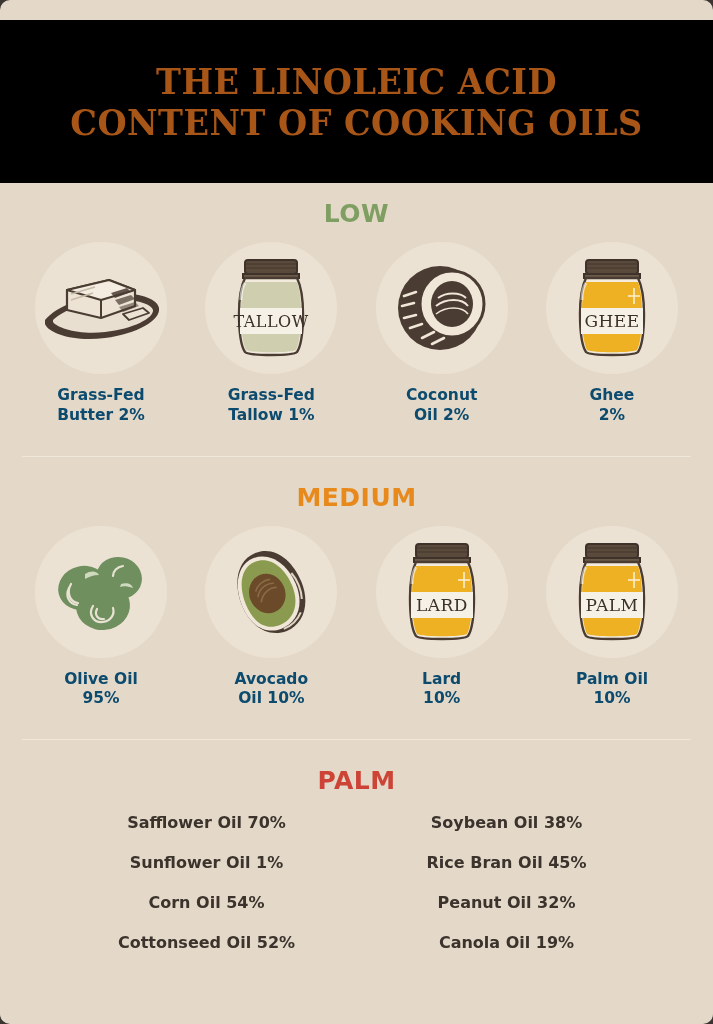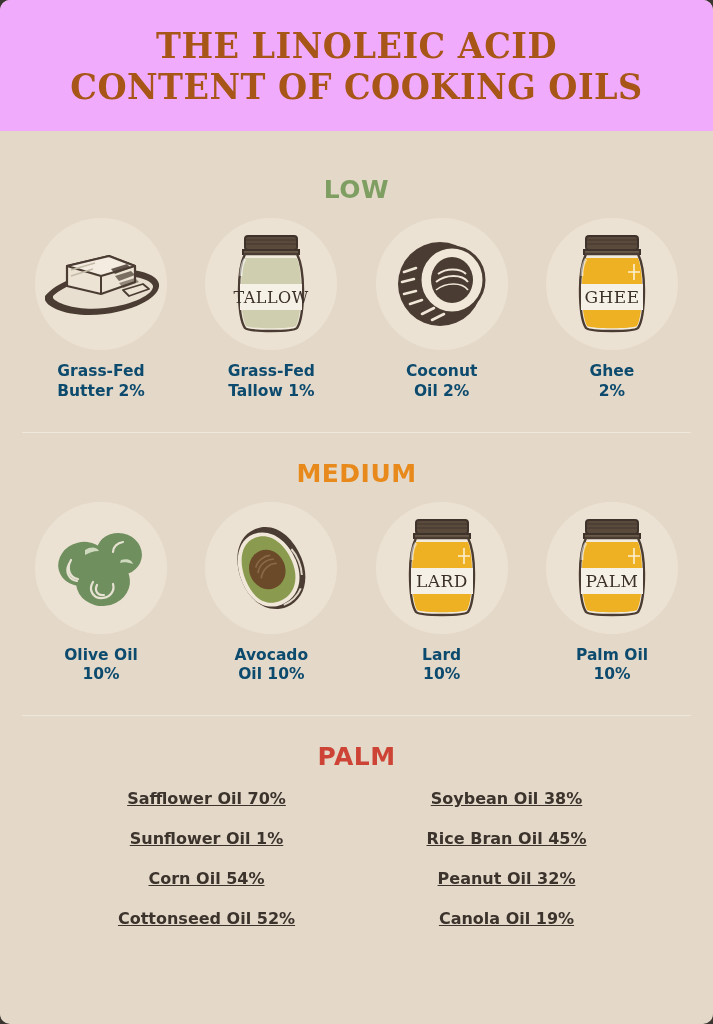--- a/index.html
+++ b/index.html
@@ -16,27 +16,28 @@
   #infographic {
     position: relative;
     width: 713px;
     height: 1024px;
     background: #e4d9c9;
     border-radius: 10px;
     overflow: hidden;
     box-sizing: border-box;
   }
   .header-band {
-    background: #f0abfc;
-    height: 131px;
+    background: #000000;
+    height: 163px;
     display: flex;
     align-items: center;
     justify-content: center;
     padding: 0 40px;
     box-sizing: border-box;
+    margin-top: 20px;
   }
   .title {
     margin: 0;
     text-align: center;
     color: #a85518;
     font-family: "DejaVu Serif", serif;
     font-weight: bold;
     font-size: 36px;
     line-height: 1.12;
     letter-spacing: 0.5px;
@@ -44,21 +45,21 @@
     text-transform: uppercase;
   }
   .section-title {
     text-align: center;
     font-family: "DejaVu Sans", sans-serif;
     font-weight: bold;
     font-size: 25px;
     letter-spacing: 0.5px;
     margin: 0;
   }
-  .title-low { color: #7e9e62; padding-top: 44px; }
+  .title-low { color: #7e9e62; padding-top: 16px; }
   .title-medium { color: #e8891b; padding-top: 26px; }
   .title-high { color: #cd4436; padding-top: 26px; }
 
   .icon-row {
     display: flex;
     justify-content: space-between;
     padding: 14px 18px 0 18px;
     box-sizing: border-box;
   }
   .icon-cell {
@@ -103,21 +104,20 @@
     flex-direction: column;
     align-items: center;
   }
   .high-item {
     font-family: "DejaVu Sans", sans-serif;
     font-weight: bold;
     font-size: 16px;
     color: #3b332c;
     margin-bottom: 21px;
     text-align: left;
-    text-decoration: underline;
   }
 </style>
 </head>
 <body>
 
 <div id="infographic">
 
   <div class="header-band">
     <h1 class="title">THE LINOLEIC ACID CONTENT OF COOKING OILS</h1>
   </div>
@@ -231,21 +231,21 @@
               <path d="M62 83 C59 89 63 94 69 93"></path>
               <path d="M88 40 C82 41 78 45 78 50"></path>
             </g>
             <g fill="#cfd9bd">
               <path d="M50 48 C56 44 62 45 64 49 C58 49 54 51 50 53 Z"></path>
               <path d="M86 58 C92 56 97 58 98 62 C92 60 88 60 85 61 Z"></path>
             </g>
           </svg>
         </div>
         <div class="item-label">Olive Oil
-10%</div>
+95%</div>
       </div>
 
       <div class="icon-cell">
         <div class="icon-disc">
           <svg width="132" height="132" viewBox="0 0 132 132">
             <g transform="rotate(-22 66 66)">
               <path d="M66 24 C86 24 98 44 98 68 C98 92 84 108 66 108 C48 108 34 92 34 68 C34 44 46 24 66 24 Z" fill="#4a3c32"></path>
               <path d="M62 28 C80 28 92 46 92 68 C92 90 80 104 62 104 C46 104 34 90 34 68 C34 46 45 28 62 28 Z" fill="#f0e7d8"></path>
               <path d="M62 32 C78 32 88 48 88 68 C88 88 77 100 62 100 C47 100 38 88 38 68 C38 48 47 32 62 32 Z" fill="#8a9b4f"></path>
               <ellipse cx="62" cy="66" rx="18" ry="20" fill="#6b4a2a"></ellipse>

